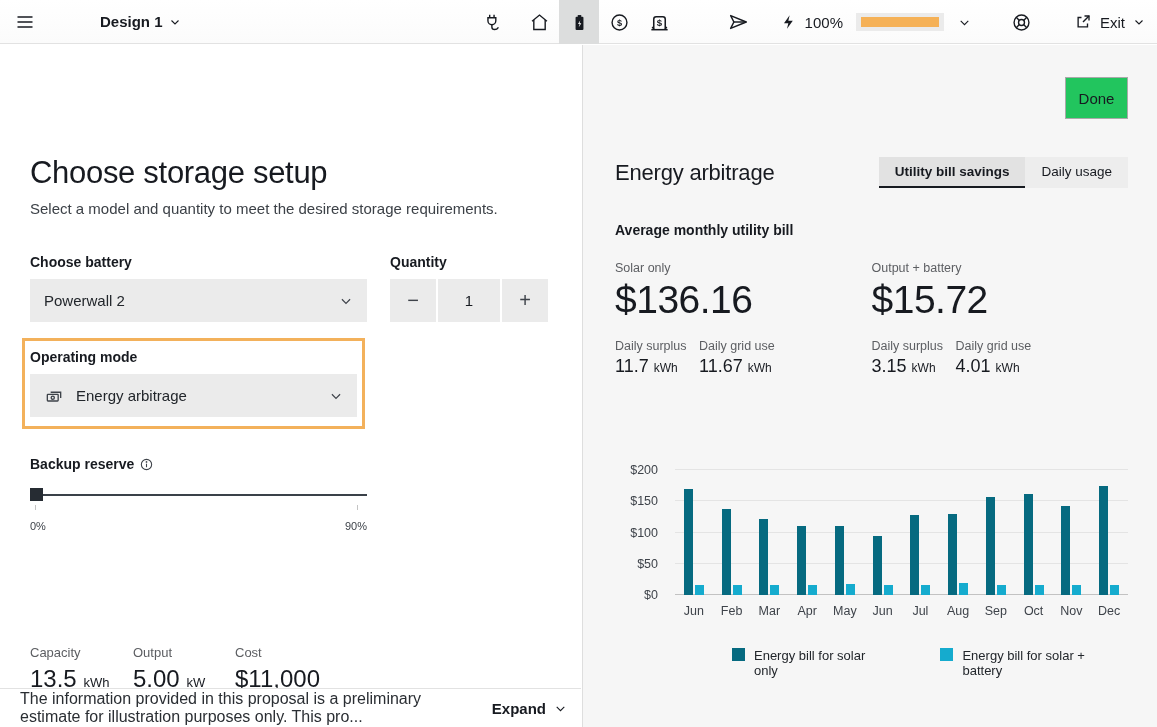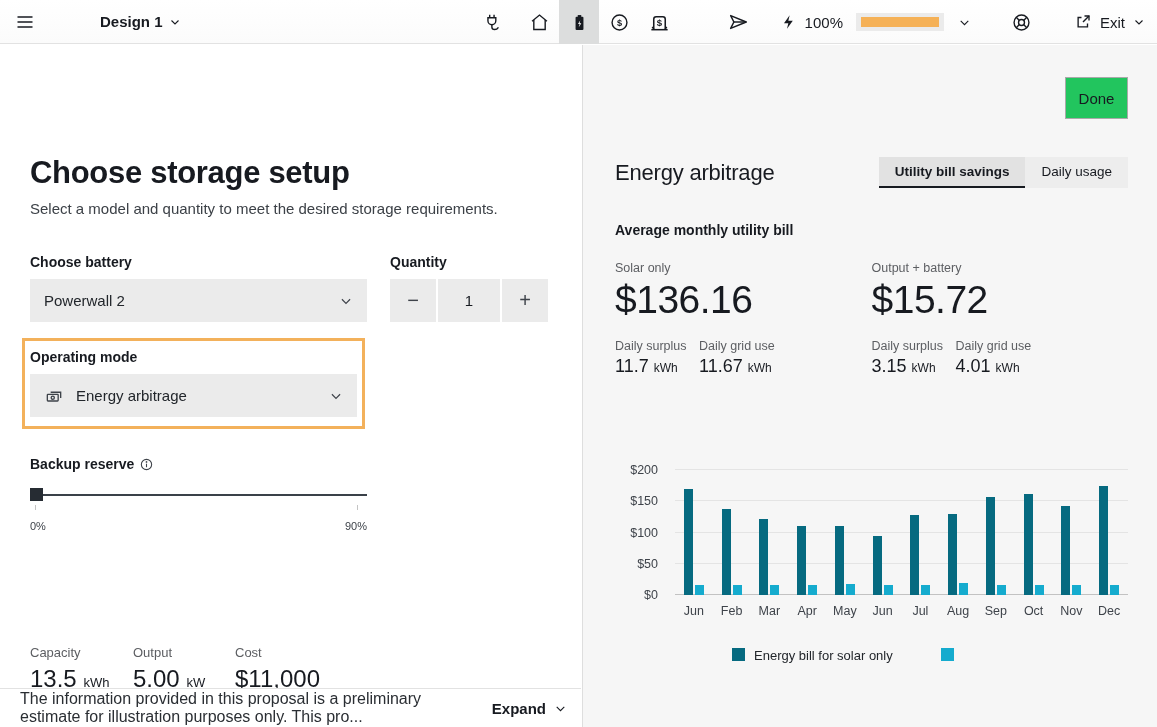--- a/index.html
+++ b/index.html
@@ -26,21 +26,21 @@
   .exit-group { display:flex; align-items:center; margin-left:42px; cursor:pointer; }
   .exit-label { font-size:15px; margin-left:8px; }
   .exit-group svg.chev { margin-left:8px; }
 
   
   .left-panel { position:absolute; top:45px; left:0; width:581px; bottom:0; background:#fff; }
   .left-content { padding:0 30px; }
   .right-panel { position:absolute; top:45px; left:582px; right:0; bottom:0; background:#f6f6f6; border-left:1px solid #dedede; }
 
   
-  .page-title { margin-top:110px; font-size:31px; font-weight:700; letter-spacing:-0.3px; color:#171a20; }
+  .page-title { margin-top:110px; font-size:31px; font-weight:400; letter-spacing:-0.3px; color:#171a20; }
   .page-subtitle { margin-top:9px; font-size:15px; color:#3c4147; }
   .form-row { margin-top:37px; display:flex; }
   .field-label { font-size:14px; font-weight:700; color:#171a20; margin-bottom:9px; }
   .battery-block { width:337px; }
   .select-box { height:43px; background:#ebebeb; display:flex; align-items:center; padding:0 14px; cursor:pointer; }
   .select-box .val { font-size:15px; color:#22262b; }
   .select-box .chev { margin-left:auto; }
   .qty-block { margin-left:23px; width:158px; }
   .stepper { display:flex; height:43px; }
   .stepper > div { background:#ebebeb; display:flex; align-items:center; justify-content:center; }
@@ -414,16 +414,17 @@
         <div class="month">Nov</div>
         <div class="month">Dec</div>
       </div>
     <div class="legend">
         <div class="legend-item">
           <span class="swatch" style="background: rgb(6, 106, 128);"></span>
           <span>Energy bill for solar only</span>
         </div>
         <div class="legend-item">
           <span class="swatch" style="background: rgb(21, 171, 206);"></span>
+          <span>Energy bill for solar + battery</span>
         </div>
       </div>
   </div>
 </div>
 
 </body></html>

